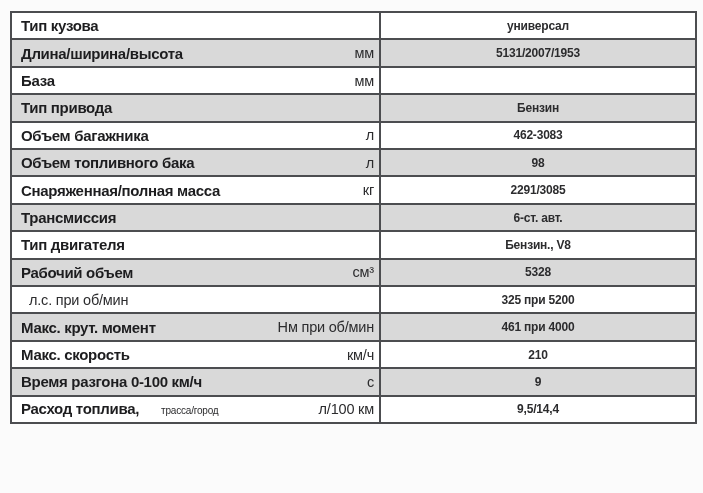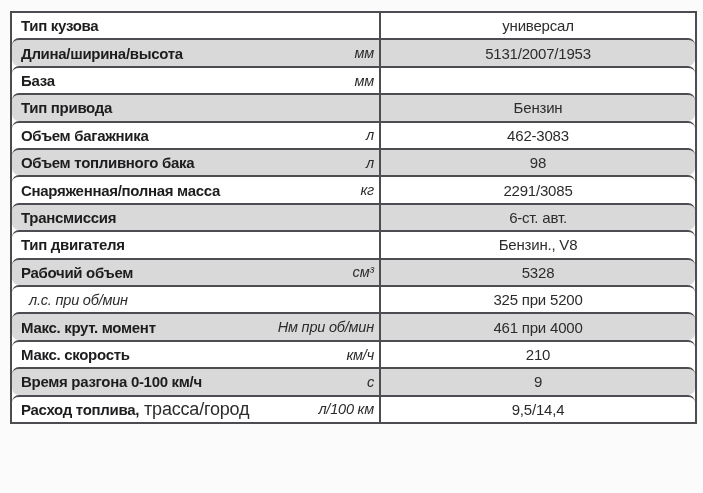--- a/index.html
+++ b/index.html
@@ -20,44 +20,44 @@
   .spec-table{
     position:absolute;left:10px;top:11px;
     width:687px;height:413px;
     border:2px solid var(--line);
     background:#fff;
     display:flex;flex-direction:column;
   }
   .row{
     flex:1;display:flex;align-items:stretch;background:#ffffff;
   }
-  .row + .row{border-top:2px solid var(--line);border-radius:7px;}
+  .row + .row{border-top:2px solid var(--line);}
   .row:nth-child(even){background:var(--row-gray);}
   .cell-left{
     flex:0 0 369px;
     border-right:2px solid var(--line);
     display:flex;justify-content:space-between;align-items:center;
     padding:0 5px 0 9px;
     min-width:0;
   }
   .label{
     font-weight:bold;font-size:15px;color:var(--label-color);
     letter-spacing:-0.3px;white-space:nowrap;
   }
   .label-suffix{
-    font-weight:normal;font-size:18px;color:var(--value-color);
-    margin-left:5px;letter-spacing:-0.2px;white-space:nowrap;
+    font-weight:normal;font-size:10px;color:var(--value-color);
+    margin-left:22px;letter-spacing:-0.2px;white-space:nowrap;
   }
   .unit{
     font-weight:normal;font-size:14.5px;color:var(--value-color);
-    white-space:nowrap;padding-left:8px;letter-spacing:-0.2px;font-style:italic;
+    white-space:nowrap;padding-left:8px;letter-spacing:-0.2px;
   }
   .cell-right{
     flex:1;display:flex;align-items:center;justify-content:center;
-    font-size:15px;color:var(--value-color);letter-spacing:-0.2px;
+    font-size:12px;color:var(--value-color);letter-spacing:-0.2px;font-weight:bold;
   }
 </style>
 </head>
 <body>
 
 <div class="spec-table">
 
   <div class="row">
     <div class="cell-left">
       <span class="label">Тип кузова</span>

